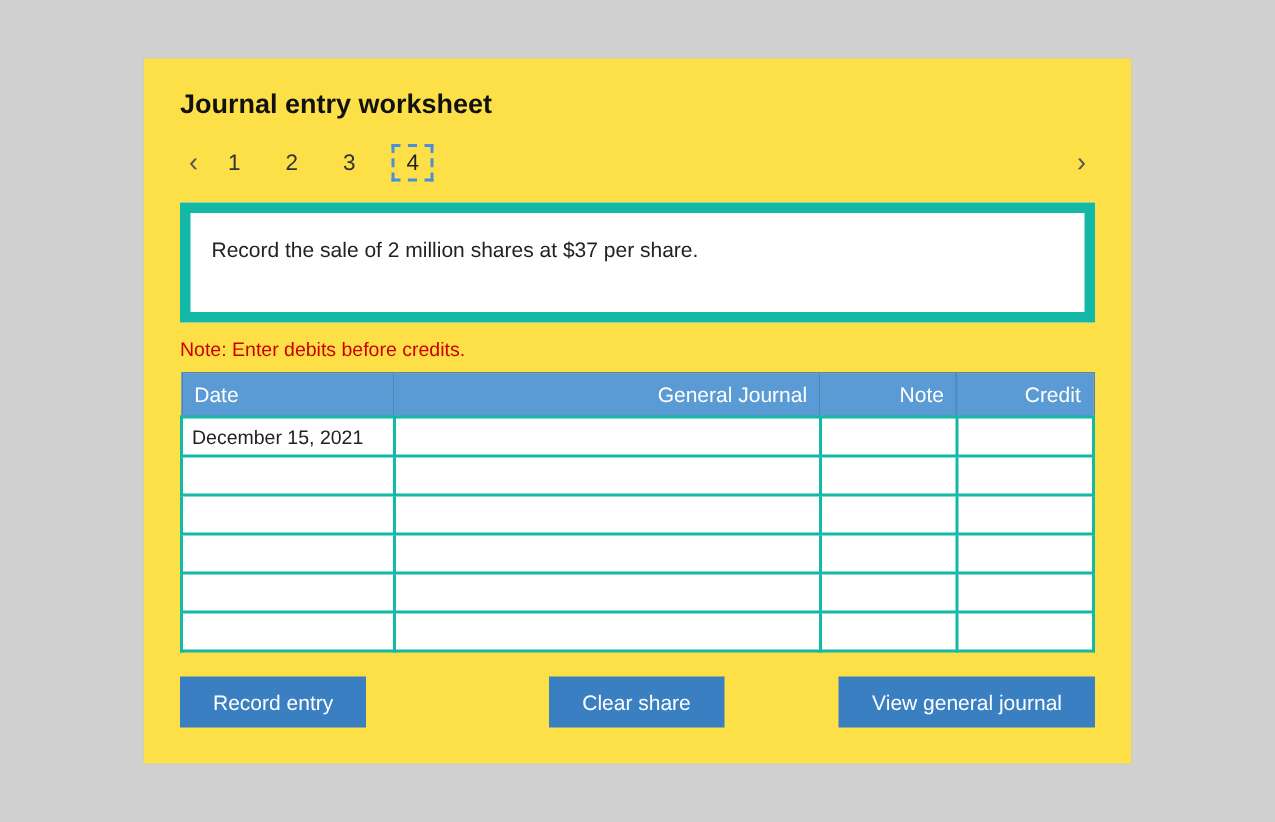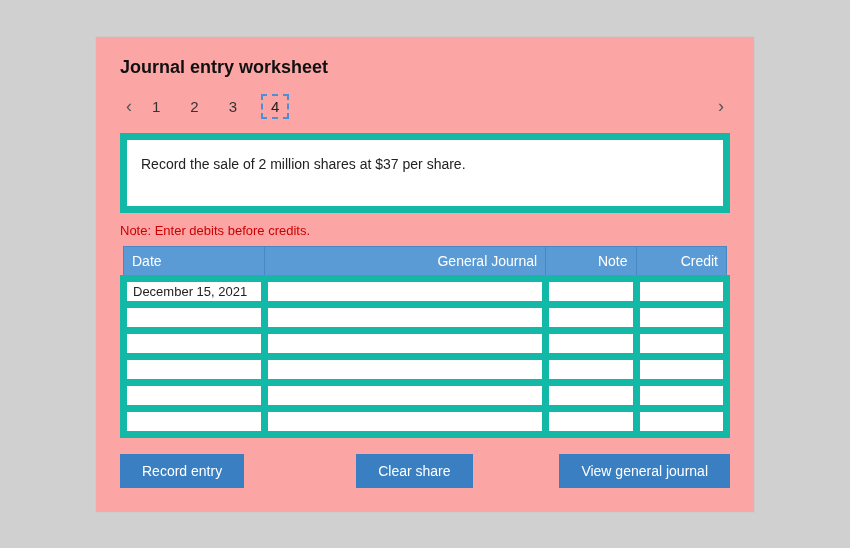--- a/index.html
+++ b/index.html
@@ -7,21 +7,21 @@
       background: #d0d0d0;
       display: flex;
       justify-content: center;
       align-items: center;
       width: 850px;
       height: 548px;
       font-family: Arial, sans-serif;
       font-size: 14px;
     }
     .worksheet-container {
-      background: #fca5a5;
+      background: #fde047;
       border: 1px solid #ccc;
       width: 660px;
       padding: 20px 24px 24px 24px;
     }
     .title {
       font-size: 18px;
       font-weight: bold;
       margin-bottom: 16px;
       color: #111;
     }
@@ -90,42 +90,42 @@
       font-size: 14px;
       border: 1px solid #4a87c0;
     }
     .journal-table thead th.left {
       text-align: left;
     }
     .journal-table tbody tr {
       background: #fff;
     }
     .journal-table tbody td {
-      border: 7px solid #14b8a6;
+      border: 2px solid #14b8a6;
       height: 26px;
       padding: 2px 4px;
       font-size: 13px;
     }
     .journal-table tbody td input {
       width: 100%;
       border: none;
       outline: none;
       font-size: 13px;
       background: transparent;
       padding: 0 2px;
     }
     .journal-table tbody td.date-cell {
       font-size: 13px;
       color: #222;
       padding-left: 6px;
     }
     .buttons-row {
       display: flex;
       align-items: center;
-      gap: 2px;
+      gap: 12px;
     }
     .btn {
       background: #3a7fc1;
       color: #fff;
       border: none;
       padding: 9px 22px;
       font-size: 14px;
       cursor: pointer;
       font-family: Arial, sans-serif;
     }

